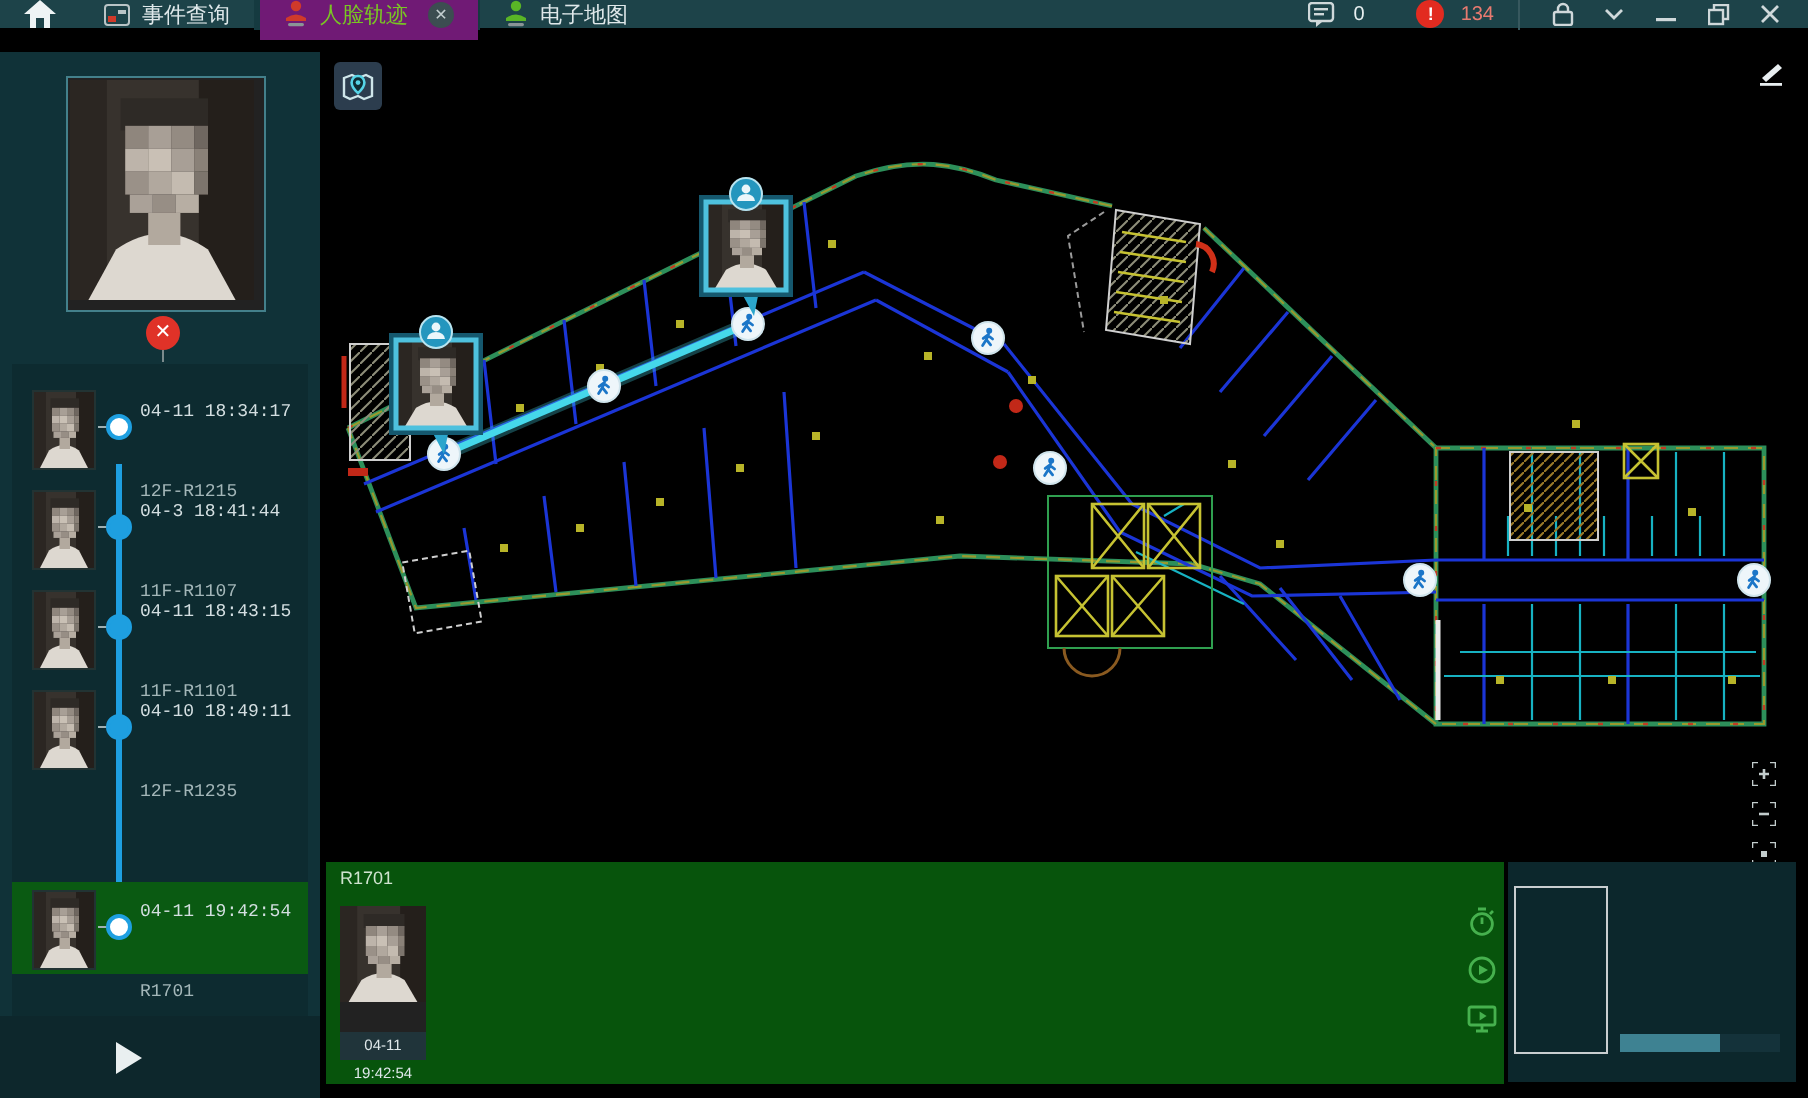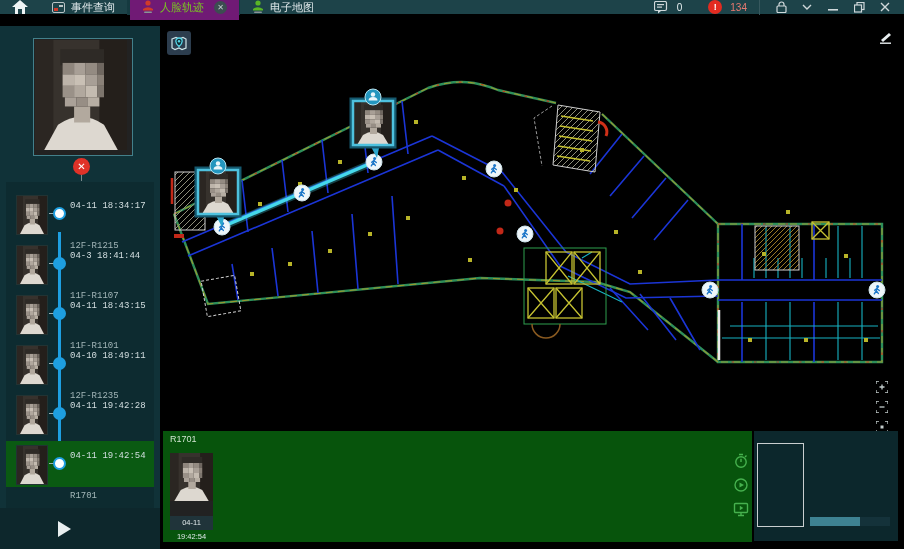--- a/index.html
+++ b/index.html
@@ -224,29 +224,20 @@
       </div>
       <div class="trow" style="top:159px">
         <div class="tthumb"><svg width="30" height="38" class="px">
               <use href="#pxface" width="30" height="38"></use>
             </svg></div>
         <div class="tdash"></div>
           <div class="tnode"></div>
         <div class="ttime">04-10 18:49:11</div>
         <div class="tloc">12F-R1235</div>
       </div>
-      <div class="trow" style="top:209px">
-        <div class="tthumb"><svg width="30" height="38" class="px">
-              <use href="#pxface" width="30" height="38"></use>
-            </svg></div>
-        <div class="tdash"></div>
-          <div class="tnode"></div>
-        <div class="ttime">04-11 19:42:28</div>
-        <div class="tloc">R1712</div>
-      </div>
       <div class="trow selected" style="top:259px">
         <div class="tthumb"><svg width="30" height="38" class="px">
               <use href="#pxface" width="30" height="38"></use>
             </svg></div>
         <div class="tdash"></div>
           <div class="tnode hollow"></div>
         <div class="ttime">04-11 19:42:54</div>
         <div class="tloc">R1701</div>
       </div>
     </div>

